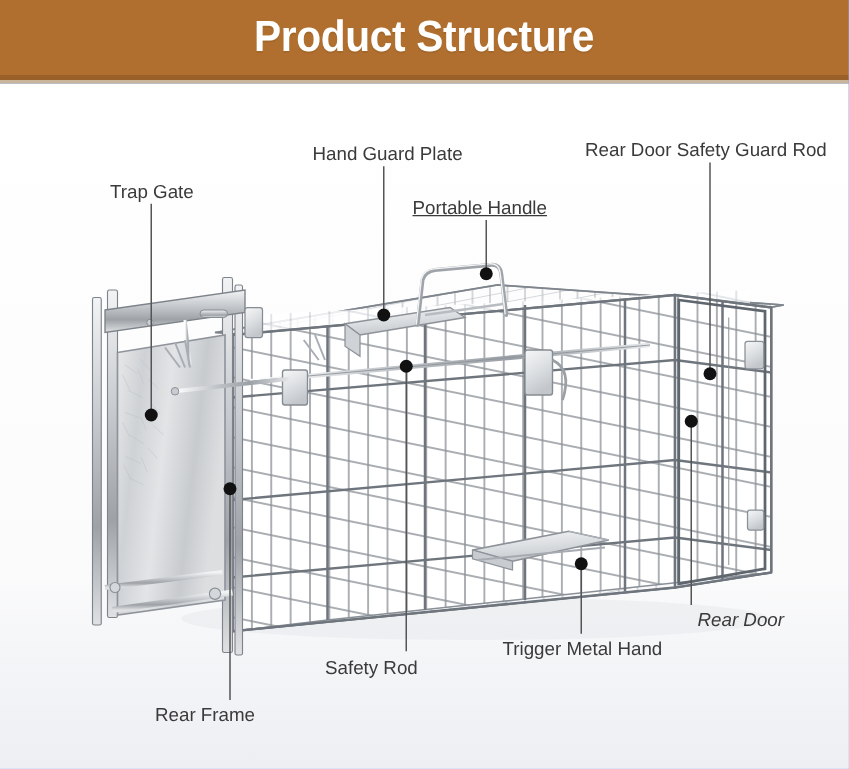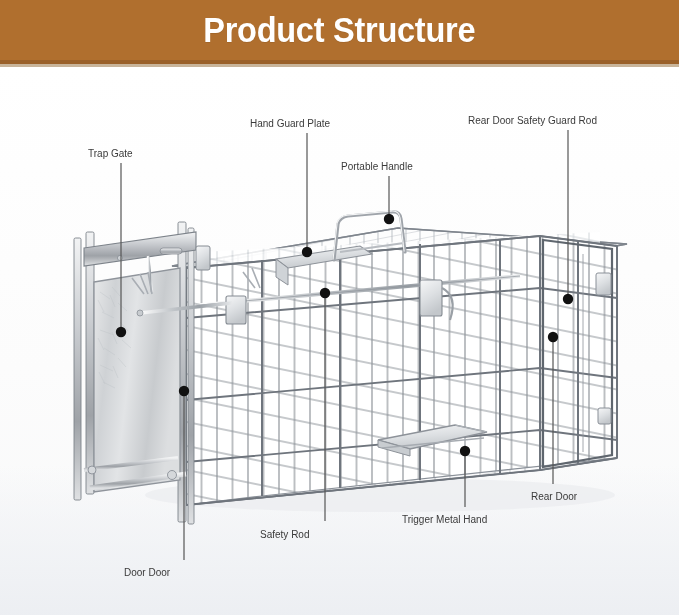--- a/index.html
+++ b/index.html
@@ -45,21 +45,21 @@
   }
   .floor{
     position:absolute;left:0;bottom:0;width:679px;height:150px;
     background:linear-gradient(180deg,rgba(245,246,248,0) 0%,rgba(240,242,245,.85) 60%,rgba(236,238,242,.95) 100%);
   }
 
   
   .label{
     position:absolute;
     color:#3a3a3a;
-    font-size:10px;
+    font-size:15px;
     line-height:17px;
     white-space:nowrap;
     font-family:"Liberation Sans","DejaVu Sans",sans-serif;
   }
   
   svg.overlay{position:absolute;left:0;top:0;width:679px;height:615px;pointer-events:none;}
   svg.art{position:absolute;left:0;top:0;width:679px;height:615px;}
 </style>
 </head>
 <body>
@@ -265,21 +265,21 @@
         <circle cx="553" cy="337" r="5.2"></circle>
         <circle cx="465" cy="451" r="5.2"></circle>
         <circle cx="325" cy="293" r="5.2"></circle>
         <circle cx="184" cy="391" r="5.2"></circle>
       </g>
   </svg>
 
   <div id="labels">
       <div class="label" style="left: 88px; top: 145px;">Trap Gate</div>
       <div class="label" style="left: 250px; top: 115px;">Hand Guard Plate</div>
-      <div class="label" style="left: 341px; top: 158px;">Portable Handle</div>
+      <div class="label" style="left: 330px; top: 158px; text-decoration: underline;">Portable Handle</div>
       <div class="label" style="left: 468px; top: 112px;">Rear Door Safety Guard Rod</div>
-      <div class="label" style="left: 531px; top: 488px;">Rear Door</div>
+      <div class="label" style="left: 558px; top: 488px; font-style: italic;">Rear Door</div>
       <div class="label" style="left: 402px; top: 511px;">Trigger Metal Hand</div>
       <div class="label" style="left: 260px; top: 526px;">Safety Rod</div>
-      <div class="label" style="left: 124px; top: 564px;">Door Door</div>
+      <div class="label" style="left: 124px; top: 564px;">Rear Frame</div>
     </div>
 
 </div>
 
 </body></html>

